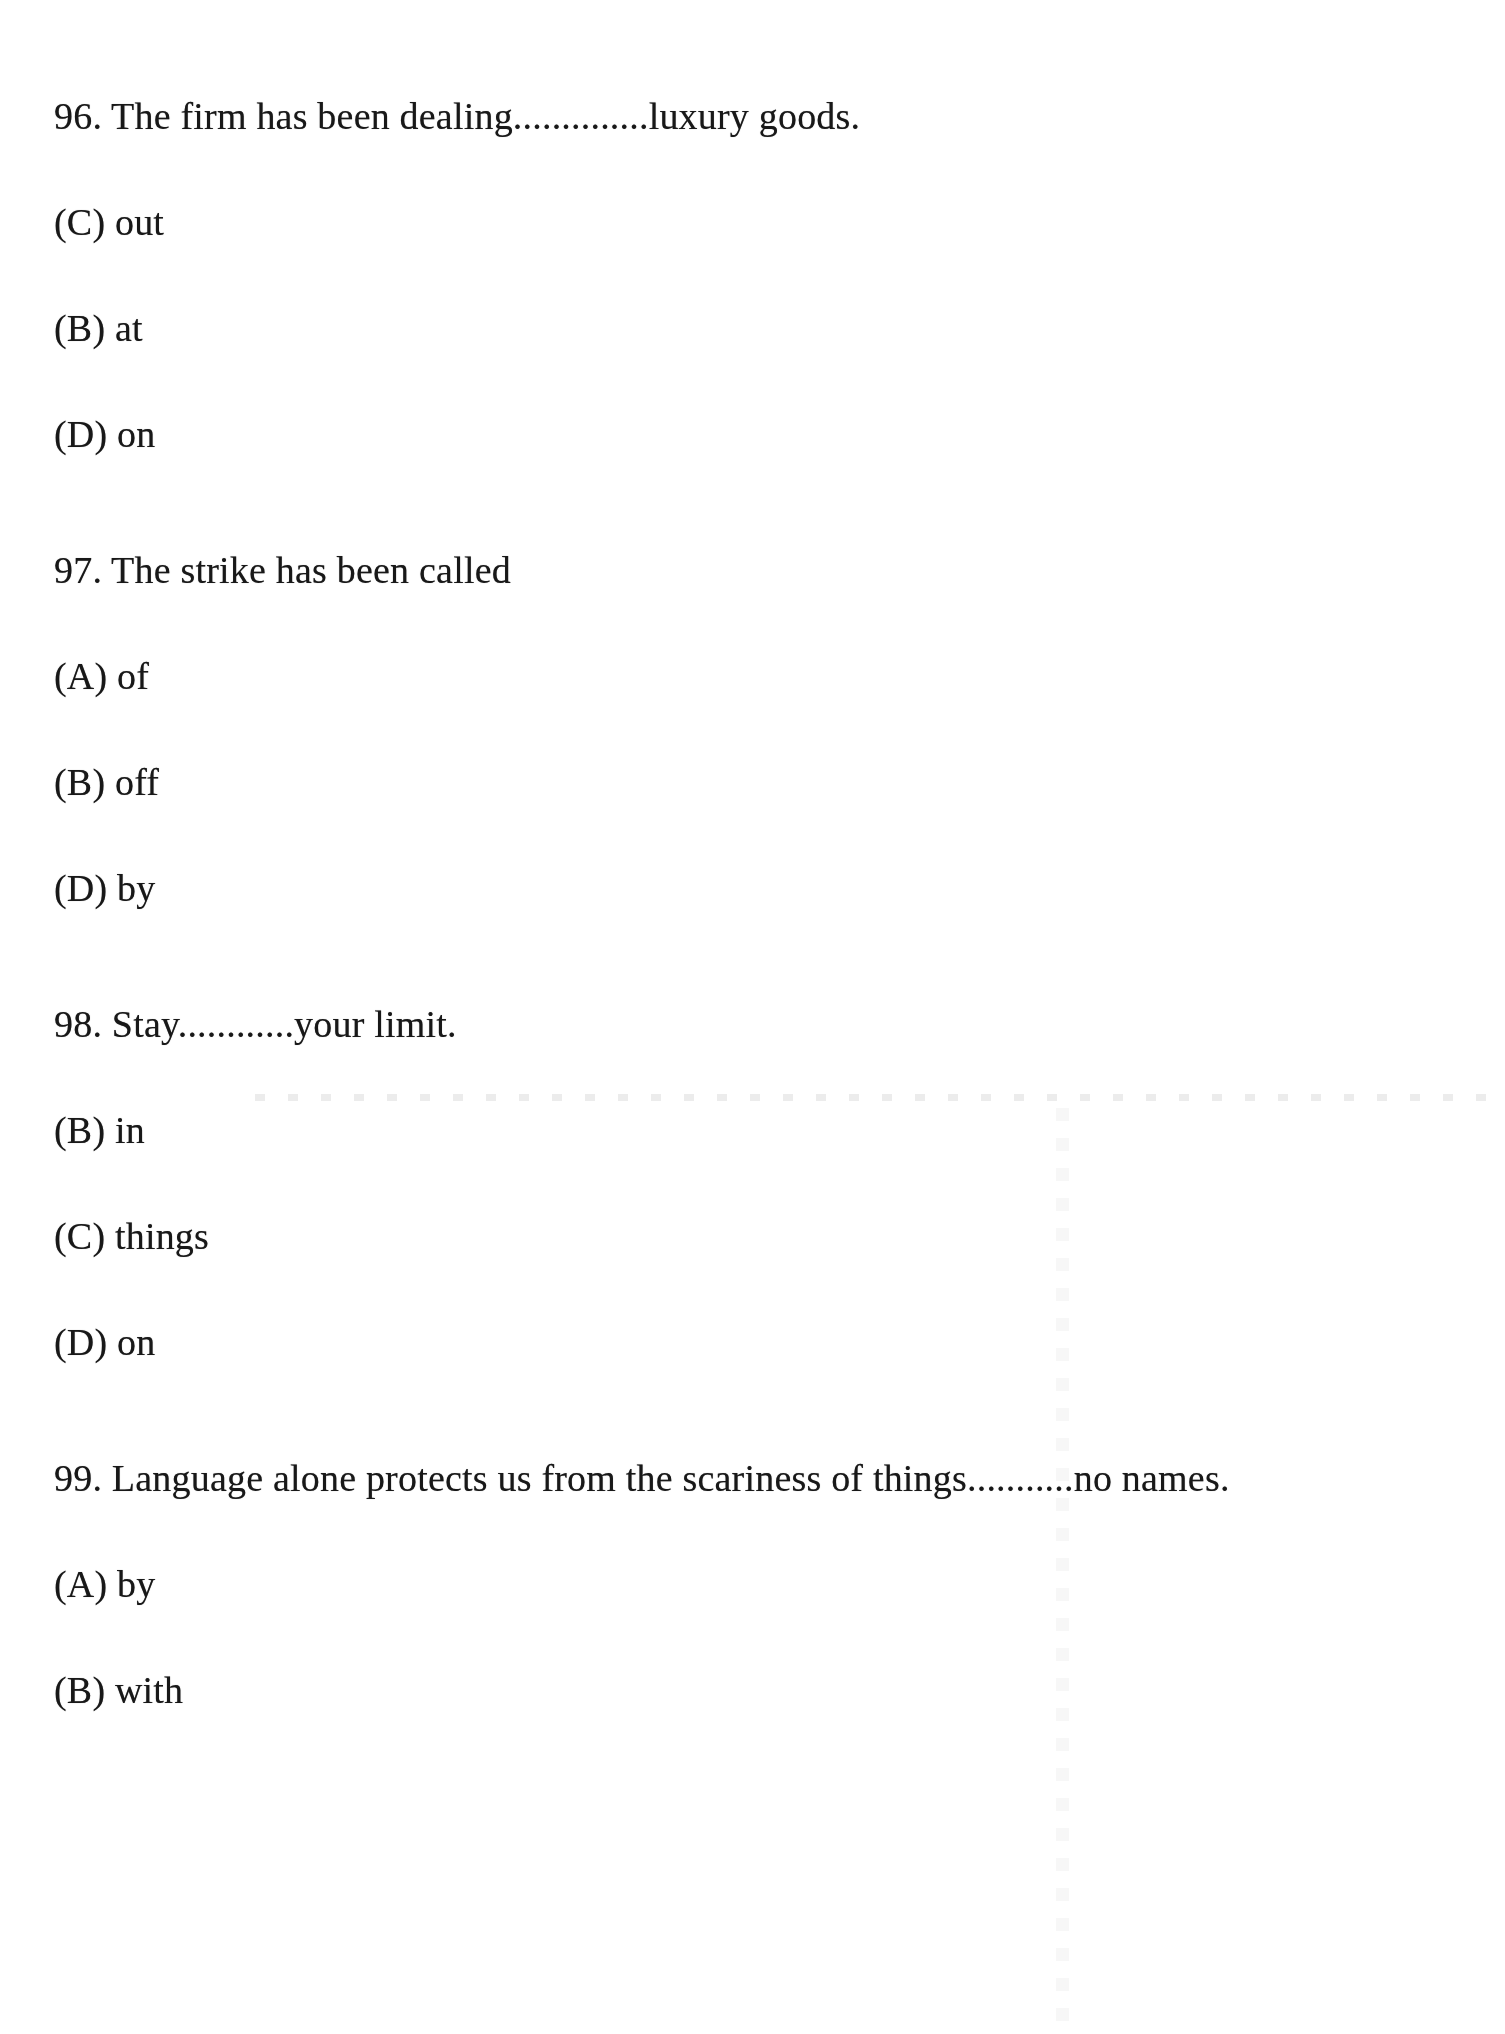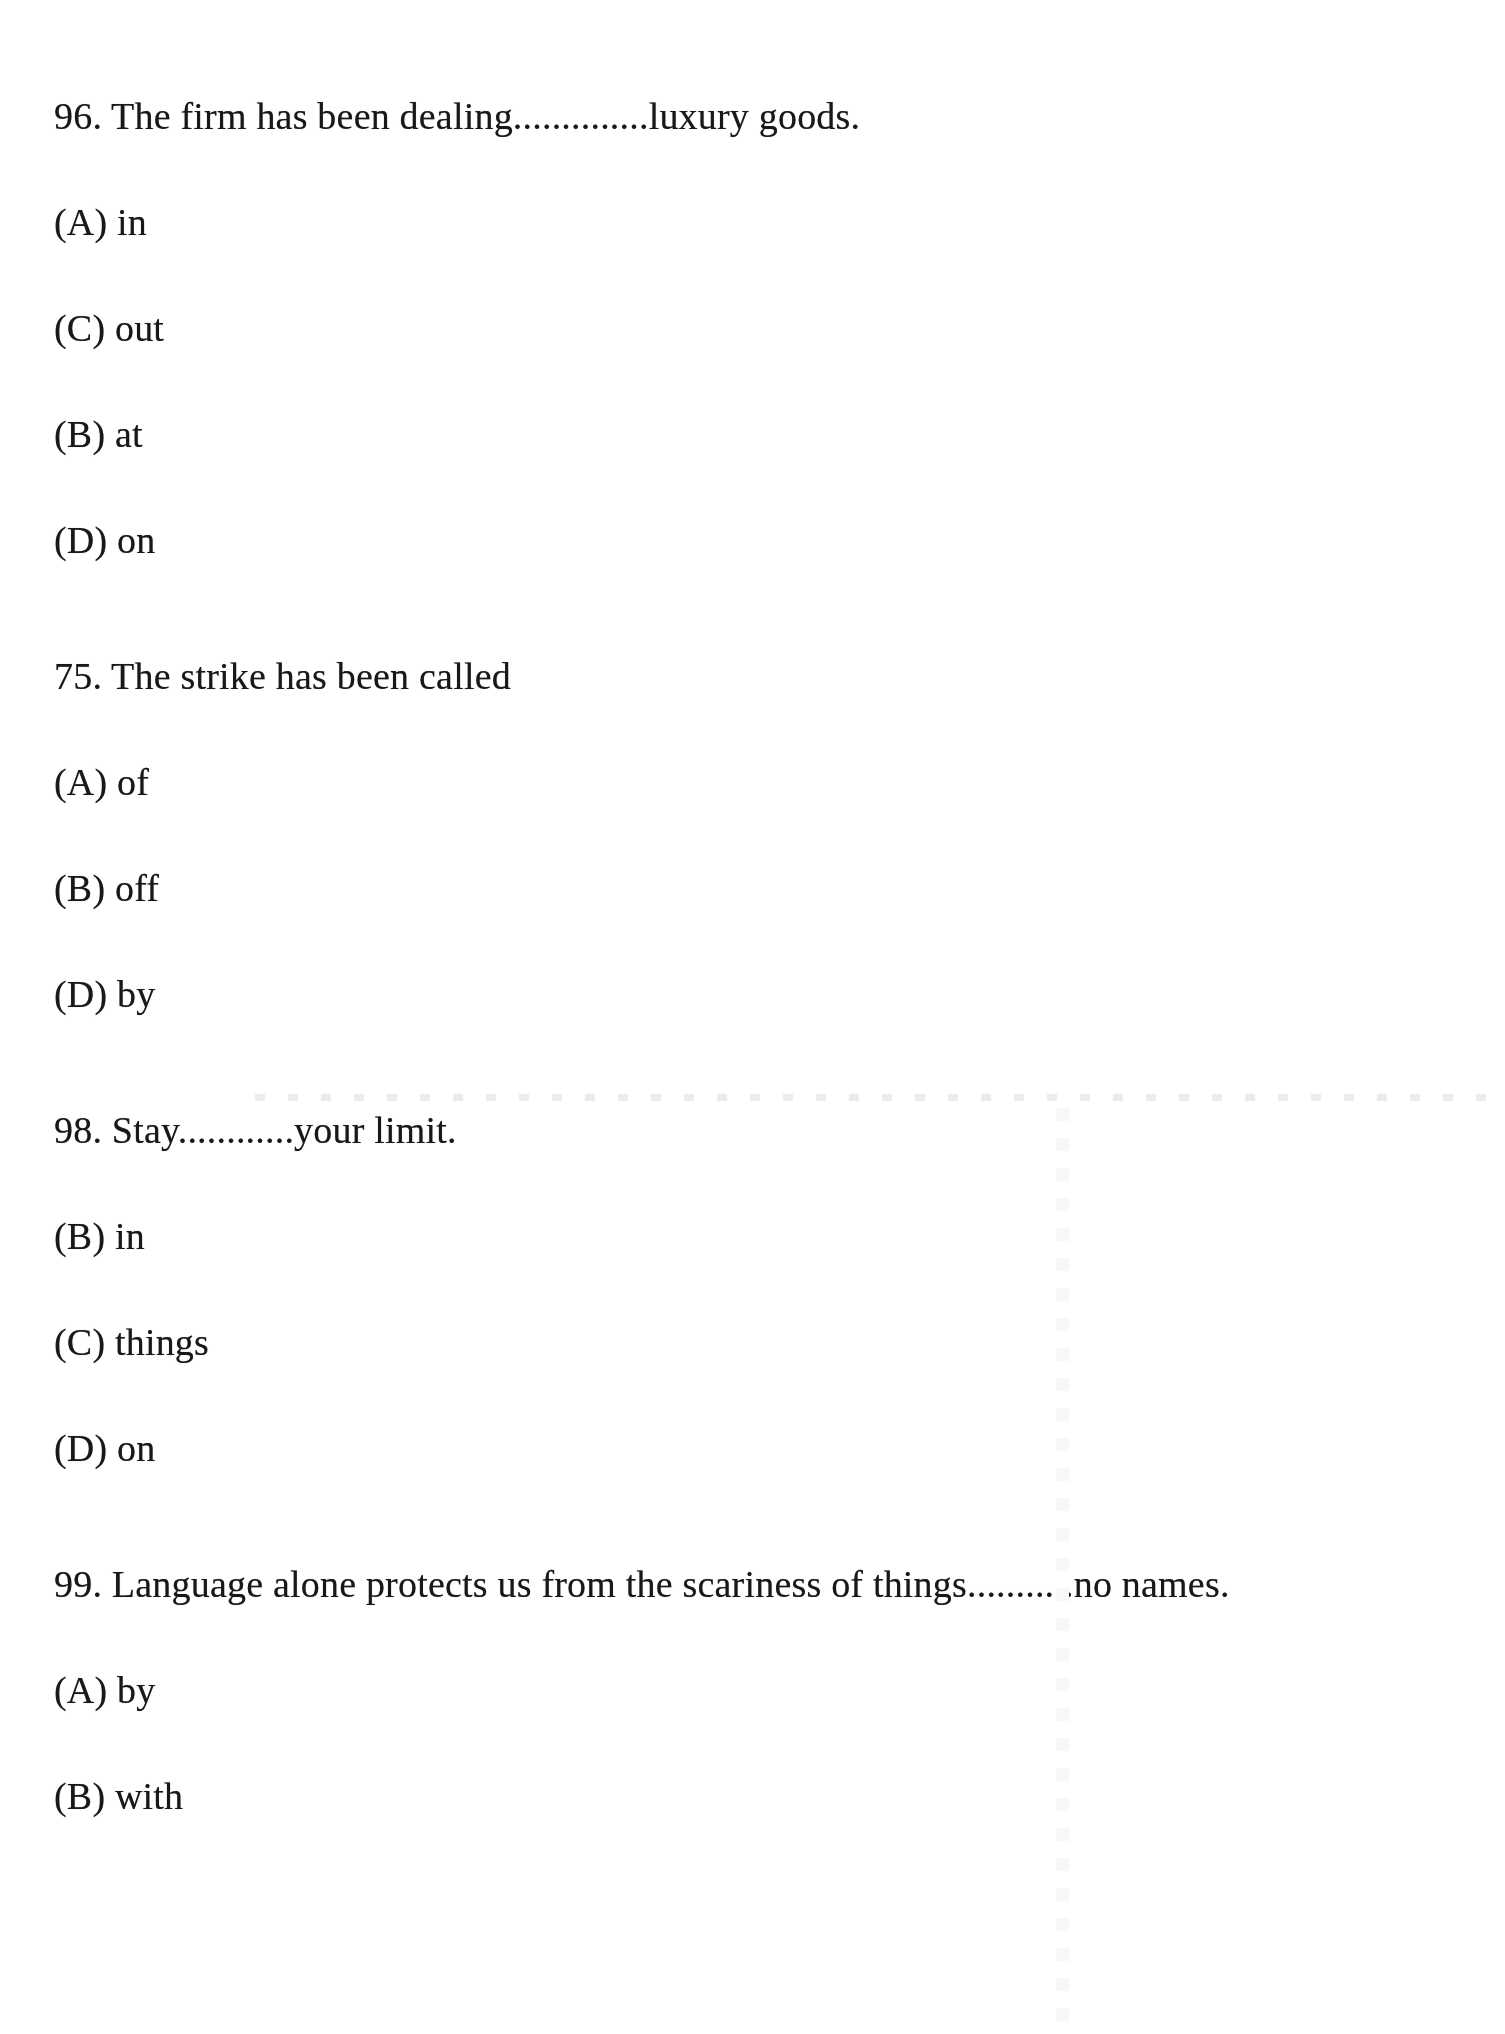--- a/index.html
+++ b/index.html
@@ -53,31 +53,30 @@
   }
 </style>
 </head>
 <body>
 
 <main class="page">
   <div id="questions-root">
   <section class="question-block">
     <p class="line">96. The firm has been dealing..............luxury goods.</p>
 
-  <p class="line">(A) in</p>
 
   <p class="line">(C) out</p>
 
   <p class="line">(B) at</p>
 
   <p class="line">(D) on</p>
 </section>
 
   <section class="question-block">
-    <p class="line">75. The strike has been called</p>
+    <p class="line">97. The strike has been called</p>
 
   <p class="line">(A) of</p>
 
   <p class="line">(B) off</p>
 
 
   <p class="line">(D) by</p>
 </section>
 
   <section class="question-block">

